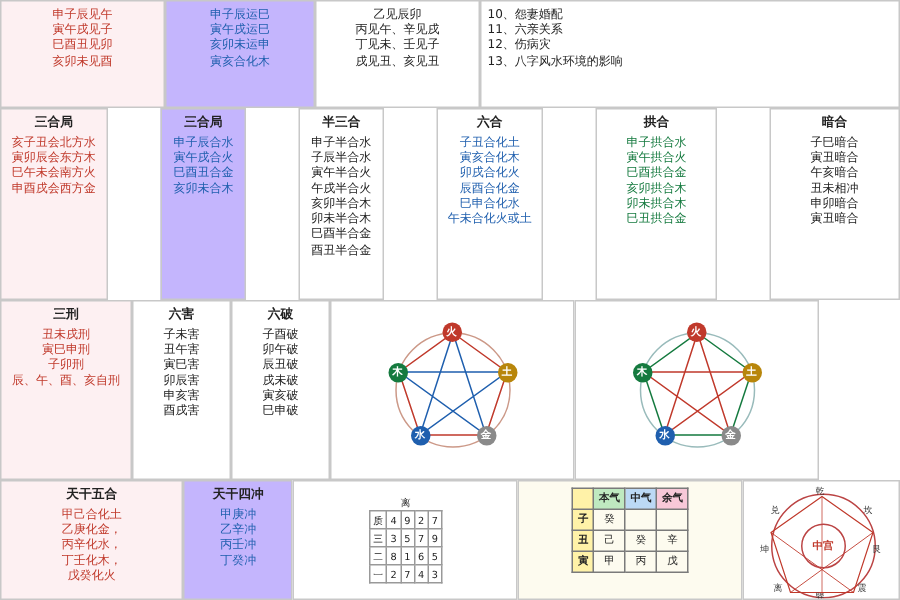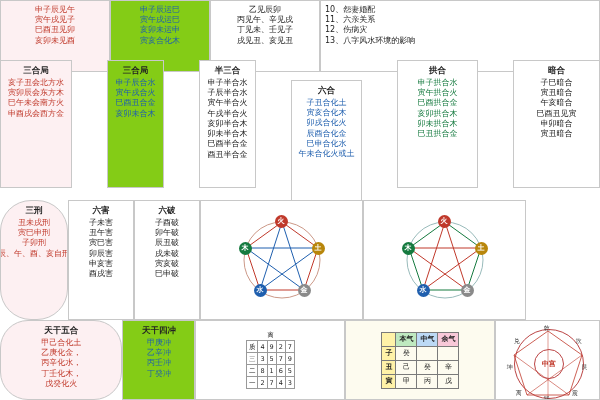--- a/index.html
+++ b/index.html
@@ -22,33 +22,33 @@
     line-height:1.28;
   }
   .cell .ttl{font-weight:bold;margin-bottom:2px;font-size:8.5px;}
   .cell .ln{white-space:nowrap;}
 
   
   .rowTop{position:absolute;left:0;top:0;width:600px;height:72px;display:flex;}
   .rowTop .cell{height:72px;justify-content:flex-start;}
 
   
-  .row2{position:absolute;left:0;top:60px;width:600px;height:128px;display:flex;gap:35px;}
+  .row2{position:absolute;left:0;top:72px;width:600px;height:128px;display:flex;gap:35px;}
   .row2 .cell{height:128px;}
 
   
   .row3{position:absolute;left:0;top:200px;width:600px;height:120px;display:flex;}
   .row3 .cell{height:120px;}
 
   
   .row4{position:absolute;left:0;top:320px;width:600px;height:80px;display:flex;}
   .row4 .cell{height:80px;}
 
   .bgPink{background:#fdf0f2;}
-  .bgLav{background:#84cc16;}
+  .bgLav{background:#c4b5fd;}
   .bgCream{background:#fdfbef;}
   .bgWhite{background:#ffffff;}
 
   .red{color:#c0392b;}
   .blue{color:#1f5fae;}
   .green{color:#157a3f;}
 
   
   .penta{position:relative;width:92px;height:92px;}
   .penta svg{position:absolute;left:0;top:0;}
@@ -132,21 +132,21 @@
       <div class="ln">申子半合水</div>
       <div class="ln">子辰半合水</div>
       <div class="ln">寅午半合火</div>
       <div class="ln">午戌半合火</div>
       <div class="ln">亥卯半合木</div>
       <div class="ln">卯未半合木</div>
       <div class="ln">巳酉半合金</div>
       <div class="ln">酉丑半合金</div>
     </div>
 
-    <div class="cell bgWhite" style="width:100px;margin-top:20px;">
+    <div class="cell bgWhite" style="width:100px;">
       <div class="ttl">六合</div>
       <div class="ln blue">子丑合化土</div>
       <div class="ln blue">寅亥合化木</div>
       <div class="ln blue">卯戌合化火</div>
       <div class="ln blue">辰酉合化金</div>
       <div class="ln blue">巳申合化水</div>
       <div class="ln blue">午未合化火或土</div>
     </div>
 
     <div class="cell bgWhite" style="width:112px;">
@@ -157,29 +157,29 @@
       <div class="ln green">亥卯拱合木</div>
       <div class="ln green">卯未拱合木</div>
       <div class="ln green">巳丑拱合金</div>
     </div>
 
     <div class="cell bgWhite" style="width:122px;">
       <div class="ttl">暗合</div>
       <div class="ln">子巳暗合</div>
       <div class="ln">寅丑暗合</div>
       <div class="ln">午亥暗合</div>
-      <div class="ln">巳酉丑见寅</div>
+      <div class="ln">丑未相冲</div>
       <div class="ln">申卯暗合</div>
       <div class="ln">寅丑暗合</div>
     </div>
   </div>
 
   <div class="row3">
 
-    <div class="cell bgPink" style="width:68px;border-radius:31px;">
+    <div class="cell bgPink" style="width:88px;">
       <div class="ttl">三刑</div>
       <div class="ln red">丑未戌刑</div>
       <div class="ln red">寅巳申刑</div>
       <div class="ln red">子卯刑</div>
       <div class="ln red">辰、午、酉、亥自刑</div>
     </div>
 
 
     <div class="cell bgWhite" style="width:66px;">
       <div class="ttl">六害</div>
@@ -227,21 +227,21 @@
         <div class="nodeLbl" style="left:76px;top:28px;background:#b8860b;">土</div>
         <div class="nodeLbl" style="left:62px;top:70px;background:#8a8a8a;">金</div>
         <div class="nodeLbl" style="left:18px;top:70px;background:#1f5fae;">水</div>
         <div class="nodeLbl" style="left:3px;top:28px;background:#157a3f;">木</div>
       </div>
     </div>
   </div>
 
   <div class="row4">
 
-    <div class="cell bgPink" style="width:124px;border-radius:28px;">
+    <div class="cell bgPink" style="width:124px;">
       <div class="ttl">天干五合</div>
       <div class="ln red">甲己合化土</div>
       <div class="ln red">乙庚化金，</div>
       <div class="ln red">丙辛化水，</div>
       <div class="ln red">丁壬化木，</div>
       <div class="ln red">戊癸化火</div>
     </div>
 
     <div class="cell bgLav" style="width:74px;">
       <div class="ttl">天干四冲</div>
@@ -280,21 +280,21 @@
           <td>一</td>
           <td>2</td>
           <td>7</td>
           <td>4</td>
           <td>3</td>
         </tr>
       </tbody>
         </table>
     </div>
 
-    <div class="cell bgCream" style="width:152px;justify-content:center;">
+    <div class="cell bgCream" style="width:152px;">
       <table class="clr">
         <tbody>
             <tr>
           <td class="hYellow"></td>
           <td class="hGreen">本气</td>
           <td class="hBlue">中气</td>
           <td class="hPink">余气</td>
         </tr>
         <tr>
           <td class="hYellow">子</td>

